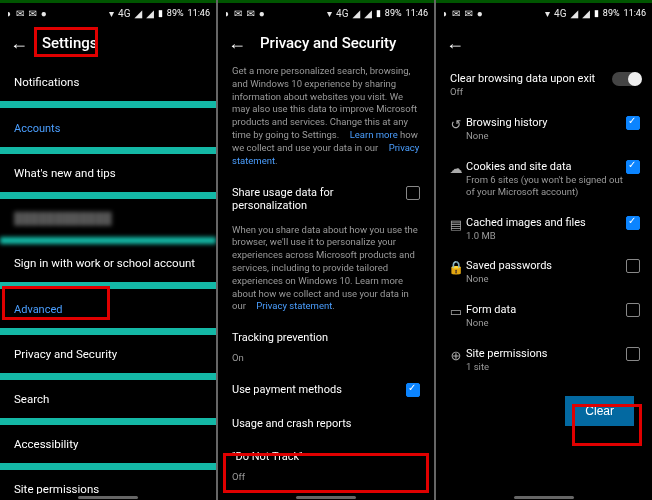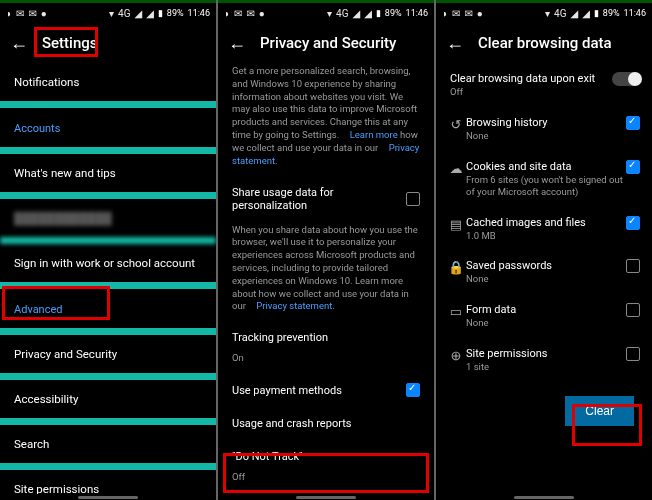--- a/index.html
+++ b/index.html
@@ -10,21 +10,21 @@
   .statusbar .icn { font-size: 10px; opacity: 0.9; }
   .toolbar { height: 40px; display: flex; align-items: center; padding: 0 10px; gap: 14px; }
   .toolbar .back { font-size: 18px; }
   .toolbar .title { font-size: 15px; font-weight: 500; }
   .highlight { border: 3px solid #e00000; position: absolute; pointer-events: none; }
   .content { flex: 1; overflow: hidden; }
   .item { padding: 12px 14px; font-size: 11.5px; border-bottom: 7px solid #14b8a6; }
   .item.section { color: #4b9fff; font-size: 11px; padding-top: 14px; }
   .desc { font-size: 9.5px; color: #9a9a9a; padding: 2px 14px 8px 14px; line-height: 1.35; }
   .desc a { color: #4b9fff; text-decoration: none; margin-left: 8px; }
-  .row { display: flex; align-items: center; padding: 10px 14px; }
+  .row { display: flex; align-items: flex-start; padding: 10px 14px; }
   .row .txt { flex: 1; font-size: 11px; }
   .row .txt .sub { color: #9a9a9a; font-size: 9.5px; margin-top: 8px; }
   .checkbox { width: 14px; height: 14px; border: 1.5px solid #888; border-radius: 2px; }
   .checkbox.checked { background: #0b84ff; border-color: #0b84ff; position: relative; }
   .checkbox.checked::after { content: "✓"; color: #fff; font-size: 10px; position: absolute; top: -2px; left: 1px; }
   .cbd-row { display: flex; align-items: flex-start; padding: 9px 12px; gap: 2px; }
   .cbd-row .ic { width: 16px; font-size: 13px; color: #aaa; text-align: center; flex-shrink: 0; margin-top:1px; }
   .cbd-row .txt { flex: 1; font-size: 11px; }
   .cbd-row .txt .sub { color: #9a9a9a; font-size: 9.5px; margin-top: 1px; line-height:1.25; }
   .switch { width: 28px; height: 14px; background: #444; border-radius: 10px; position: relative; }
@@ -60,22 +60,22 @@
     <span class="title">Settings</span>
   </div>
   <div class="content">
     <div class="item">Notifications</div>
     <div class="item section">Accounts</div>
     <div class="item">What's new and tips</div>
     <div class="item blur">████████████</div>
     <div class="item">Sign in with work or school account</div>
     <div class="item section">Advanced</div>
     <div class="item">Privacy and Security</div>
+    <div class="item">Search</div>
     <div class="item">Accessibility</div>
-    <div class="item">Search</div>
     <div class="item">Site permissions</div>
     <div class="item">Set default browser</div>
 
   </div>
   <div class="navbar">
       <div class="pill"></div>
     </div>
   <div class="highlight" style="top:27px;left:34px;width:64px;height:30px"></div>
   <div class="highlight" style="top:286px;left:2px;width:108px;height:34px"></div>
 </div>
@@ -146,21 +146,20 @@
     <span class="icn">▾</span>
       <span class="icn">4G</span>
       <span class="icn">◢</span>
       <span class="icn">◢</span>
     <span>▮</span>
       <span>89%</span>
       <span>11:46</span>
   </div>
   <div class="toolbar">
     <span class="back">←</span>
-    <span class="title">Clear browsing data</span>
   </div>
   <div class="content">
     <div class="cbd-row" style="padding-left:14px">
       <div class="txt"><span>Clear browsing data upon exit</span><div class="sub">Off</div></div>
       <div class="switch"></div>
     </div>
     <div id="cbd-list">
         <div class="cbd-row">
           <div class="ic">↺</div>
           <div class="txt"><span>Browsing history</span><div class="sub">None</div></div>

